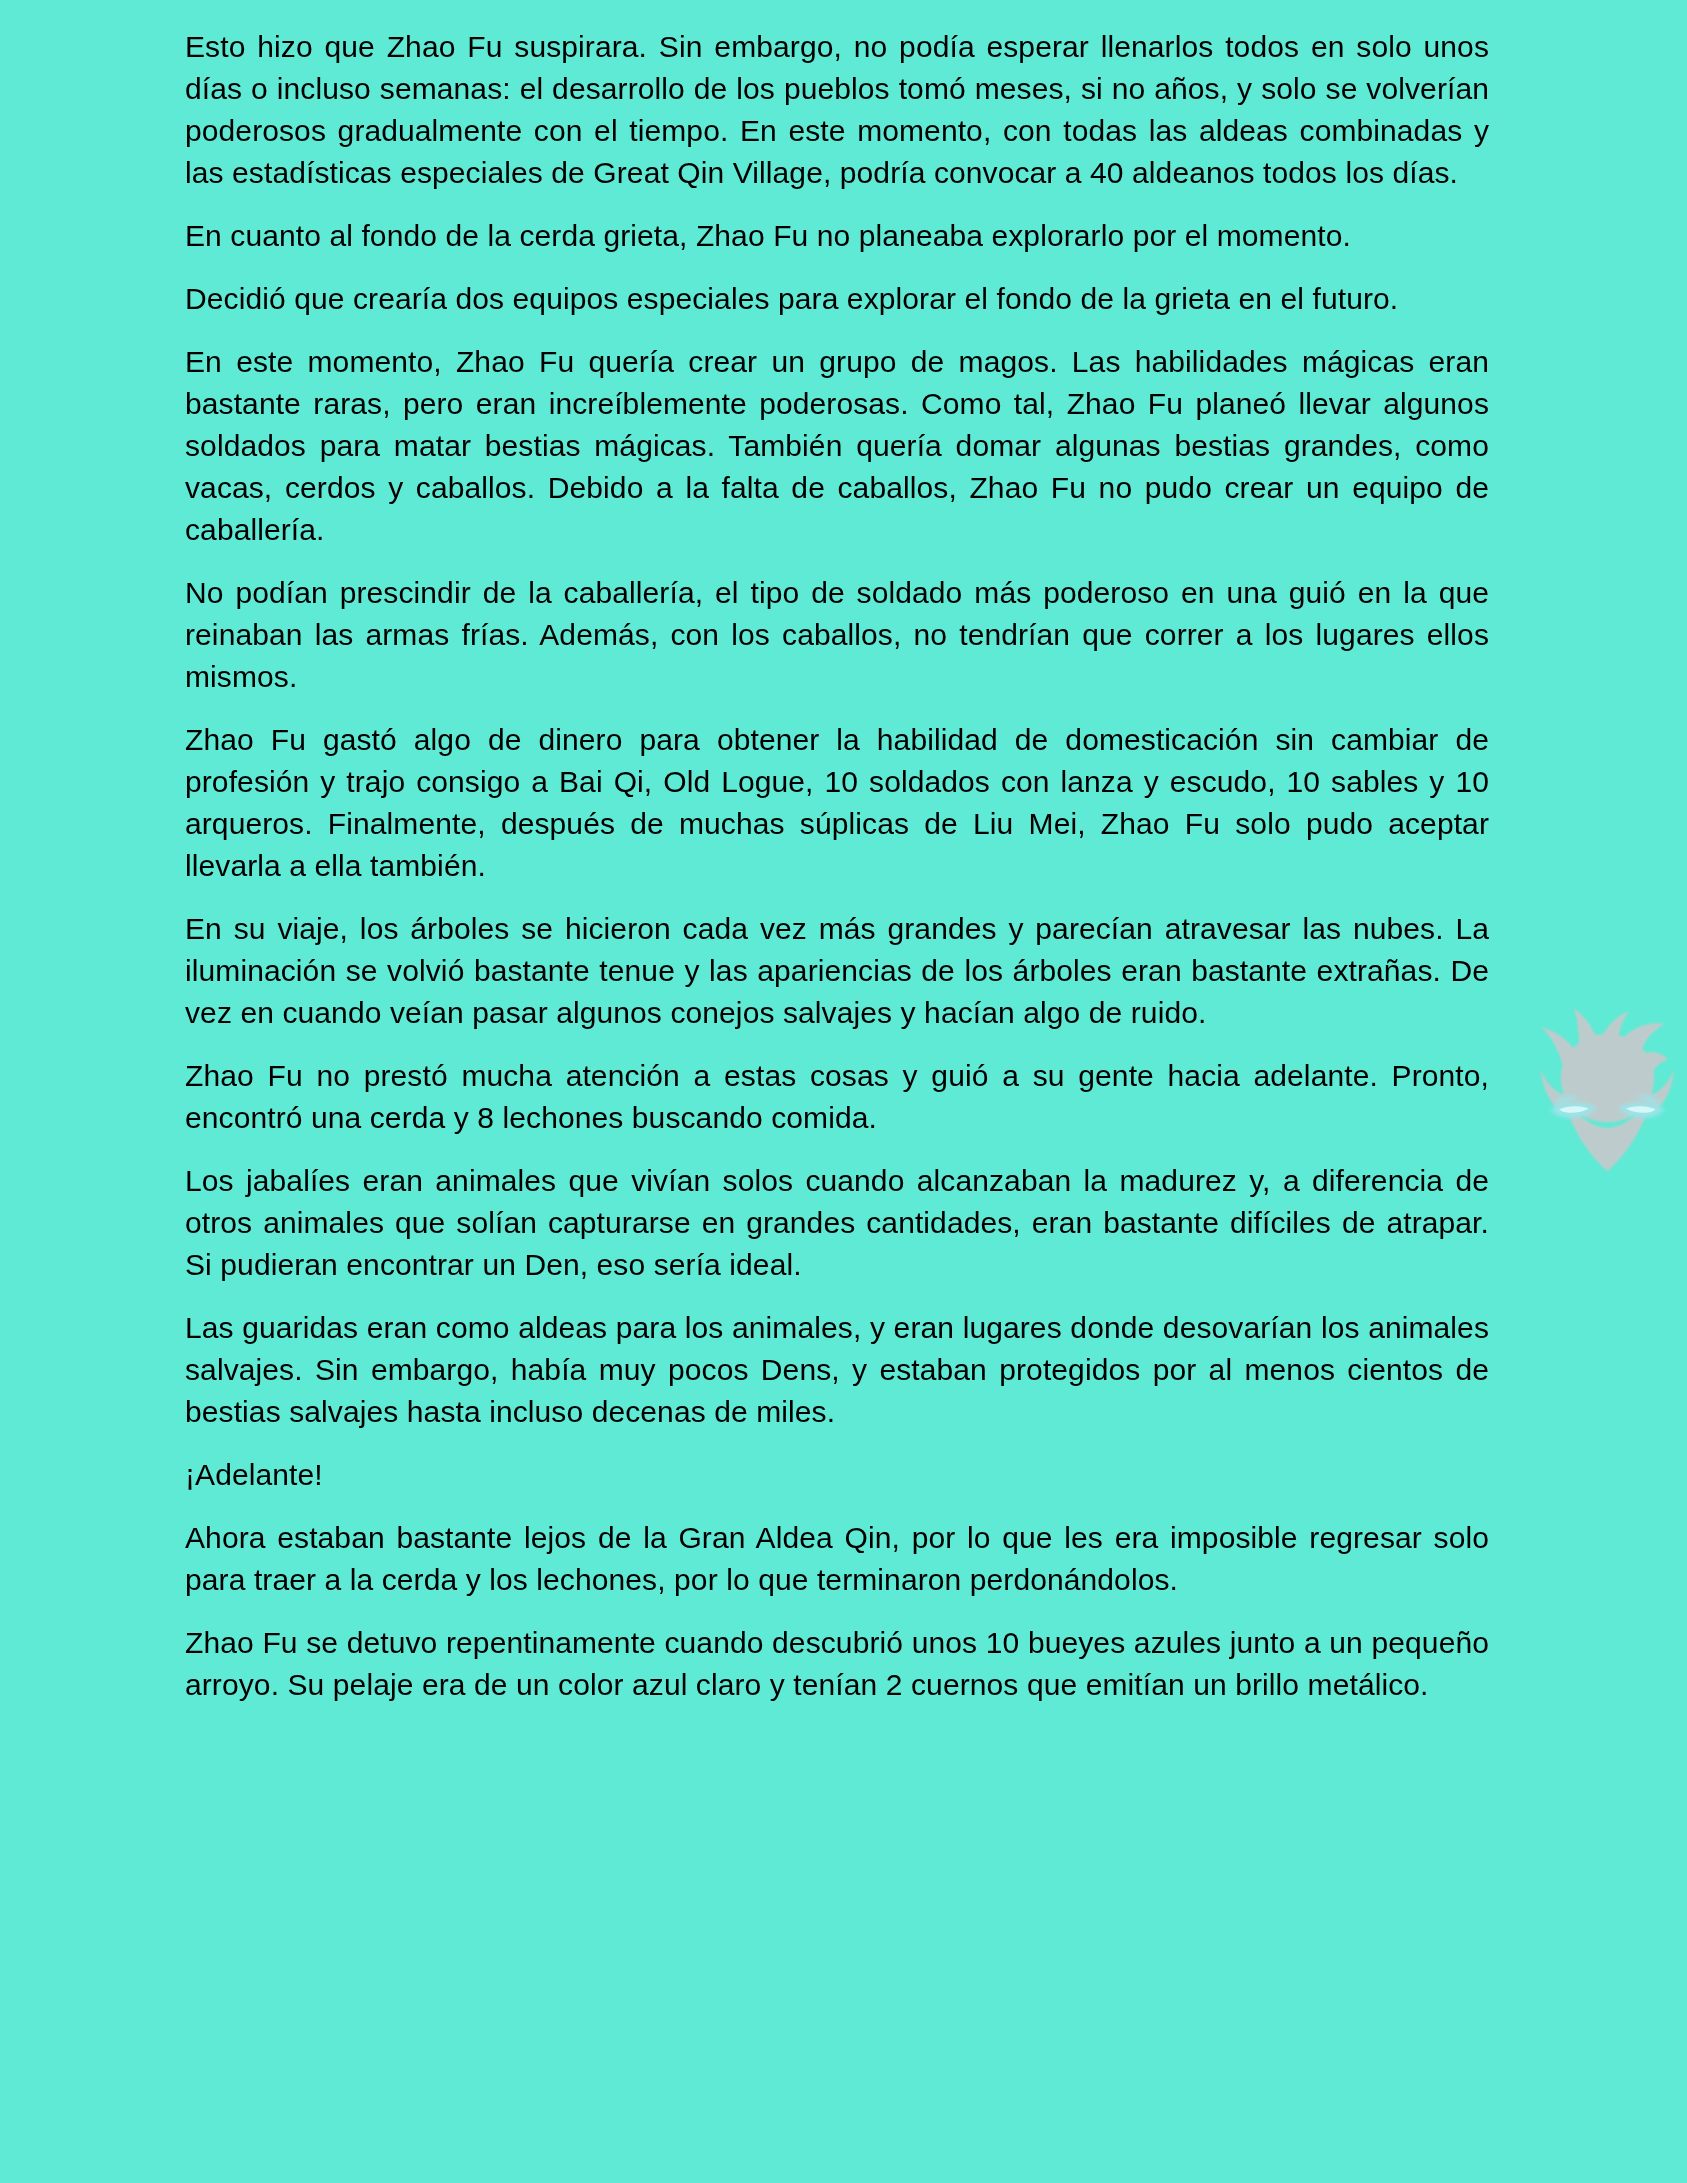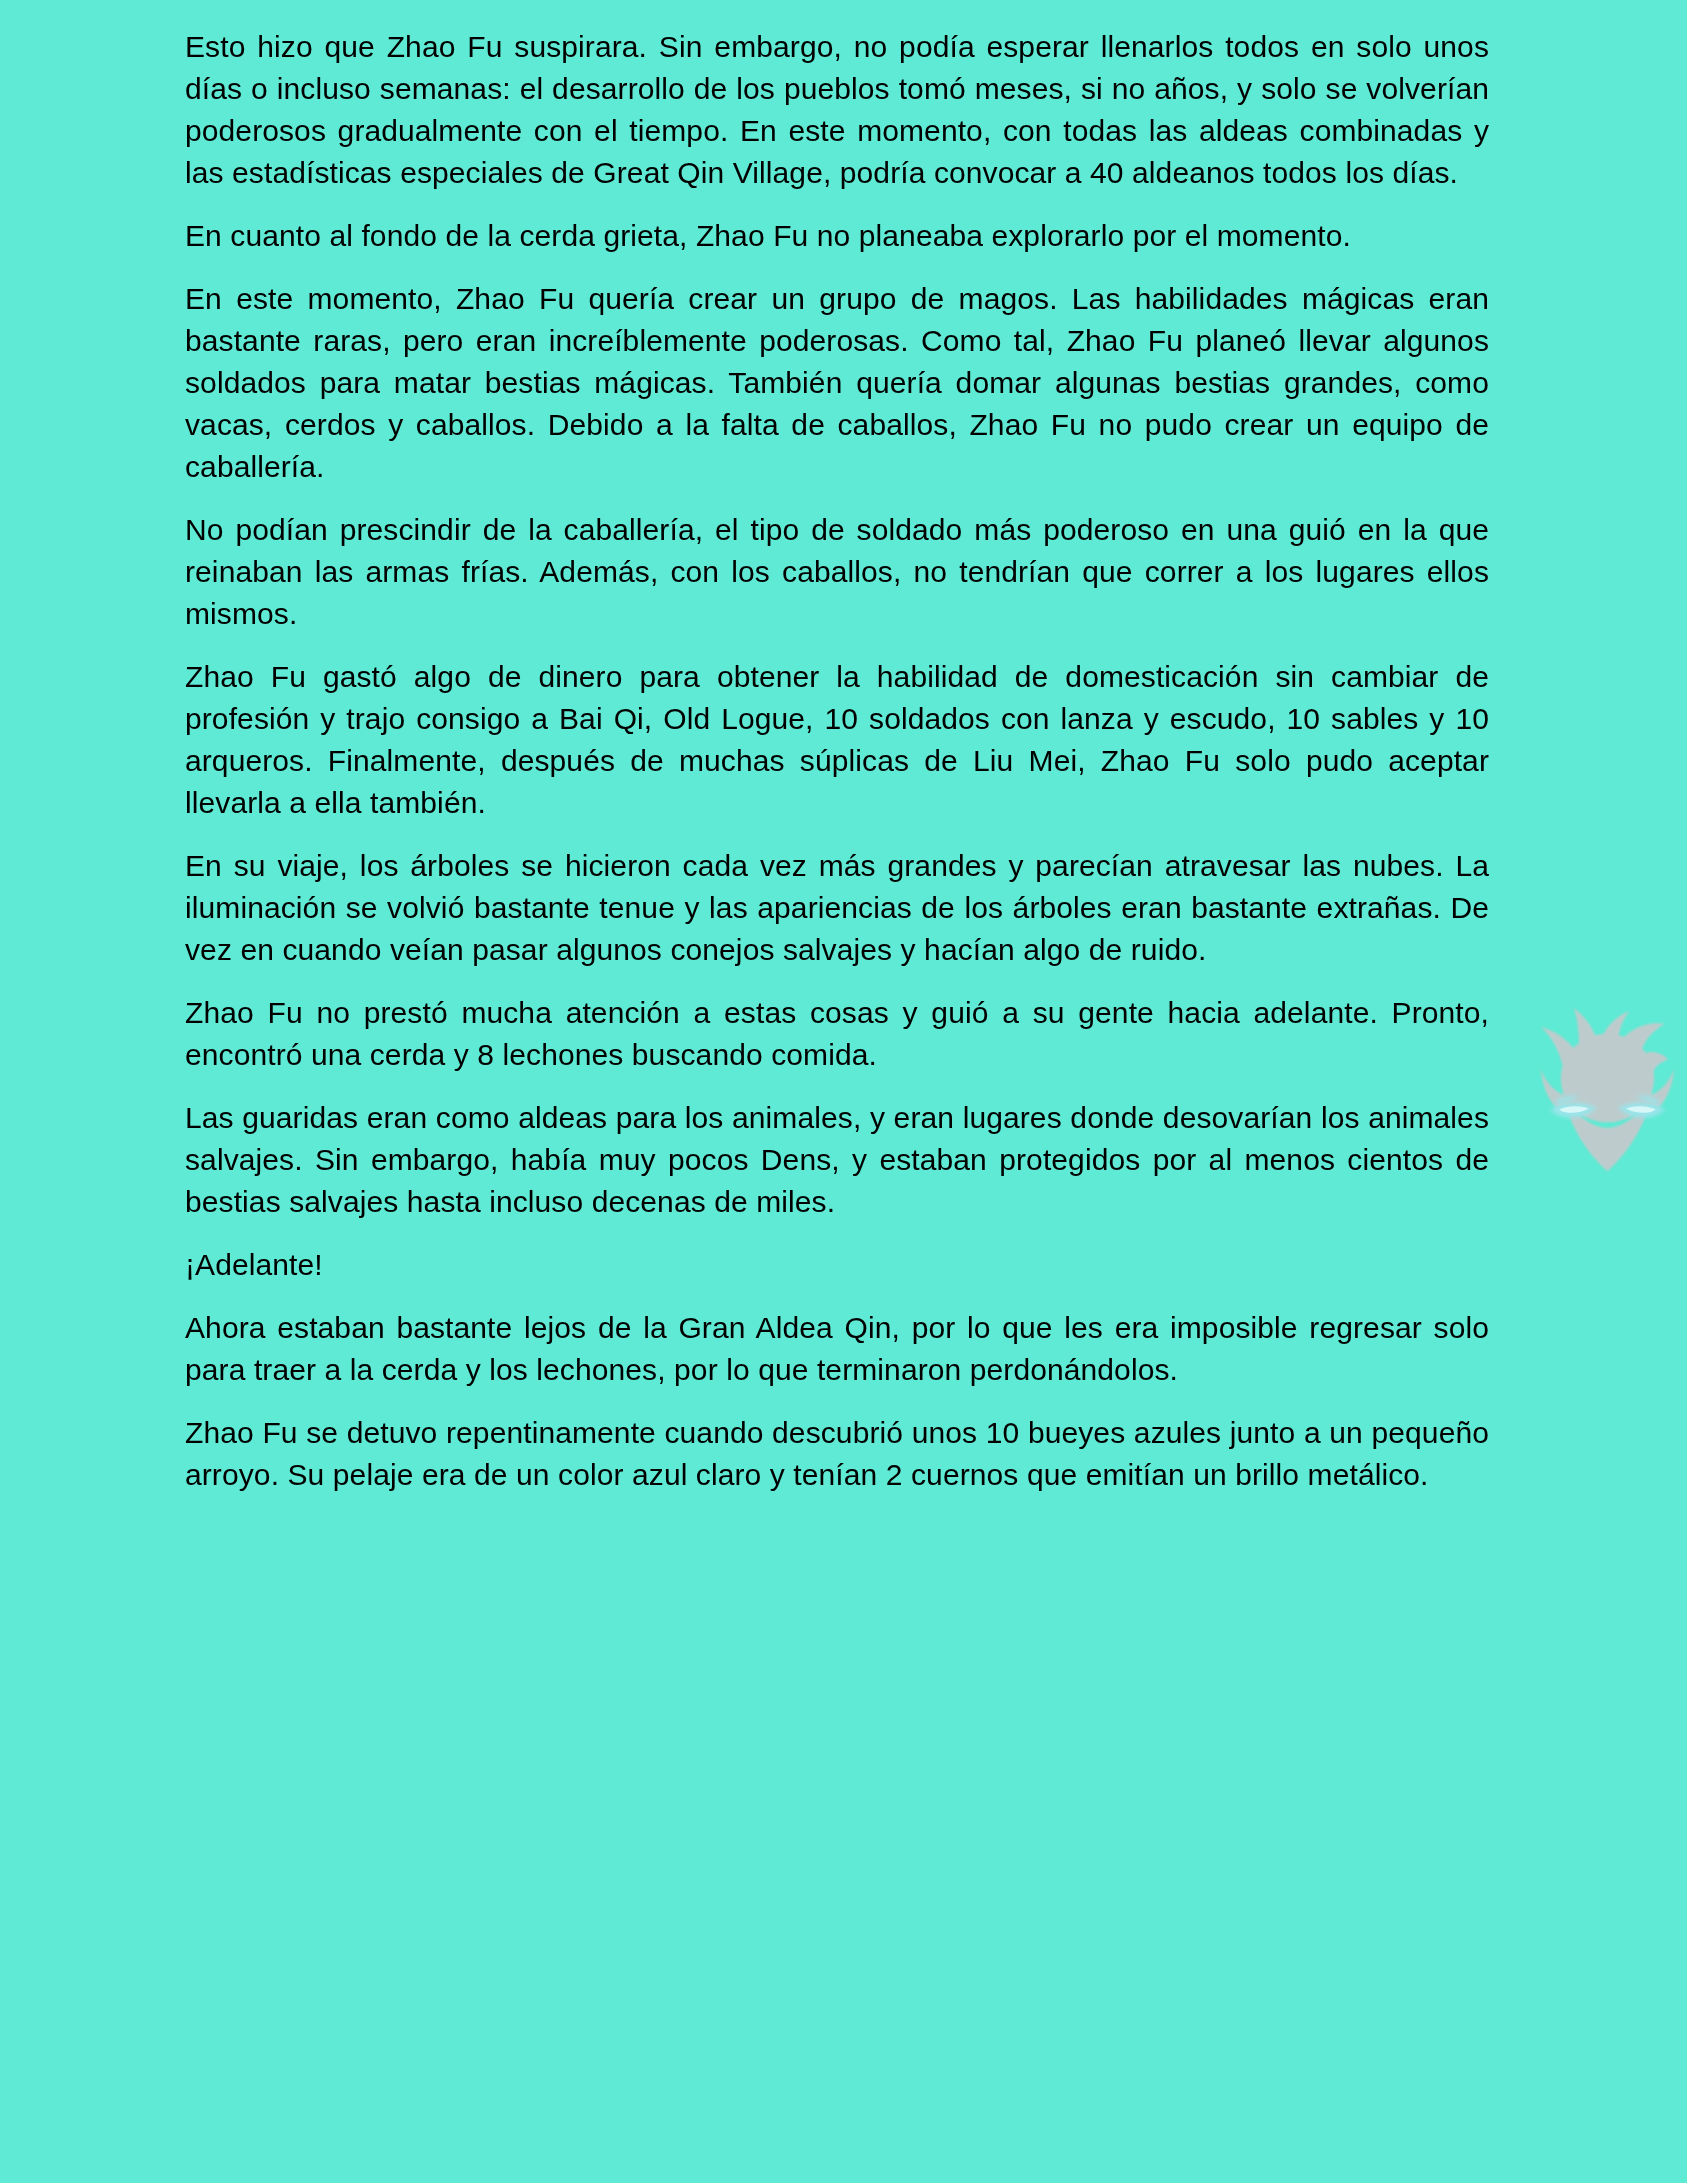--- a/index.html
+++ b/index.html
@@ -46,25 +46,27 @@
   .watermark svg { display: block; width: 100%; height: 100%; }
 </style>
 </head>
 <body>
 
 <div class="page">
 
   <div class="content">
       <p class="para">Esto hizo que Zhao Fu suspirara. Sin embargo, no podía esperar llenarlos todos en solo unos días o incluso semanas: el desarrollo de los pueblos tomó meses, si no años, y solo se volverían poderosos gradualmente con el tiempo. En este momento, con todas las aldeas combinadas y las estadísticas especiales de Great Qin Village, podría convocar a 40 aldeanos todos los días.</p>
       <p class="para">En cuanto al fondo de la cerda grieta, Zhao Fu no planeaba explorarlo por el momento.</p>
+      <p class="para">Decidió que crearía dos equipos especiales para explorar el fondo de la grieta en el futuro.</p>
       <p class="para">En este momento, Zhao Fu quería crear un grupo de magos. Las habilidades mágicas eran bastante raras, pero eran increíblemente poderosas. Como tal, Zhao Fu planeó llevar algunos soldados para matar bestias mágicas. También quería domar algunas bestias grandes, como vacas, cerdos y caballos. Debido a la falta de caballos, Zhao Fu no pudo crear un equipo de caballería.</p>
       <p class="para">No podían prescindir de la caballería, el tipo de soldado más poderoso en una guió en la que reinaban las armas frías. Además, con los caballos, no tendrían que correr a los lugares ellos mismos.</p>
       <p class="para">Zhao Fu gastó algo de dinero para obtener la habilidad de domesticación sin cambiar de profesión y trajo consigo a Bai Qi, Old Logue, 10 soldados con lanza y escudo, 10 sables y 10 arqueros. Finalmente, después de muchas súplicas de Liu Mei, Zhao Fu solo pudo aceptar llevarla a ella también.</p>
       <p class="para">En su viaje, los árboles se hicieron cada vez más grandes y parecían atravesar las nubes. La iluminación se volvió bastante tenue y las apariencias de los árboles eran bastante extrañas. De vez en cuando veían pasar algunos conejos salvajes y hacían algo de ruido.</p>
       <p class="para">Zhao Fu no prestó mucha atención a estas cosas y guió a su gente hacia adelante. Pronto, encontró una cerda y 8 lechones buscando comida.</p>
+      <p class="para">Los jabalíes eran animales que vivían solos cuando alcanzaban la madurez y, a diferencia de otros animales que solían capturarse en grandes cantidades, eran bastante difíciles de atrapar. Si pudieran encontrar un Den, eso sería ideal.</p>
       <p class="para">Las guaridas eran como aldeas para los animales, y eran lugares donde desovarían los animales salvajes. Sin embargo, había muy pocos Dens, y estaban protegidos por al menos cientos de bestias salvajes hasta incluso decenas de miles.</p>
       <p class="para">¡Adelante!</p>
       <p class="para">Ahora estaban bastante lejos de la Gran Aldea Qin, por lo que les era imposible regresar solo para traer a la cerda y los lechones, por lo que terminaron perdonándolos.</p>
       <p class="para">Zhao Fu se detuvo repentinamente cuando descubrió unos 10 bueyes azules junto a un pequeño arroyo. Su pelaje era de un color azul claro y tenían 2 cuernos que emitían un brillo metálico.</p>
     </div>
 
   <div class="watermark">
     <svg viewBox="0 0 180 220" xmlns="http://www.w3.org/2000/svg">
       <defs>
         <filter id="eyeglow" x="-50%" y="-50%" width="200%" height="200%">

